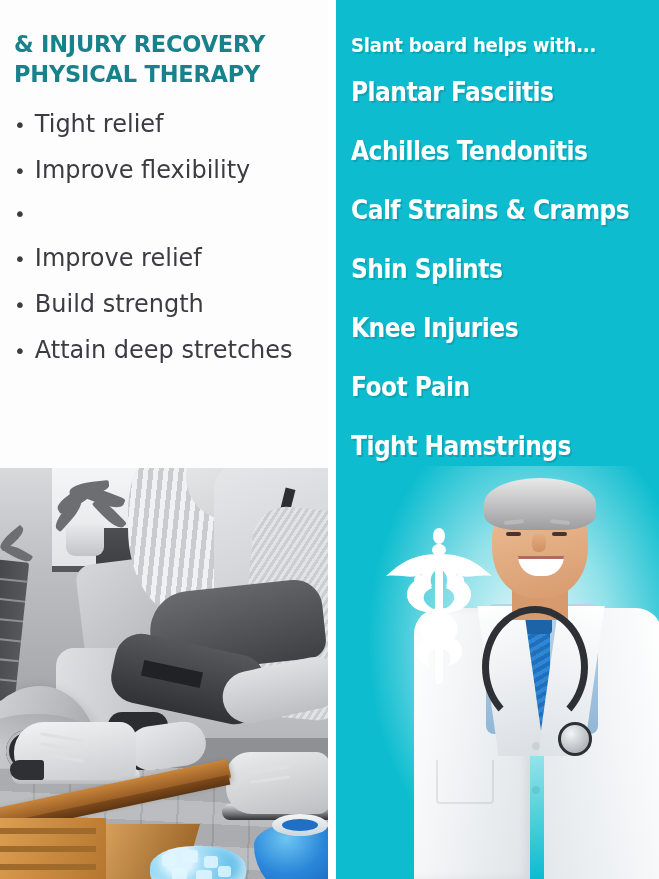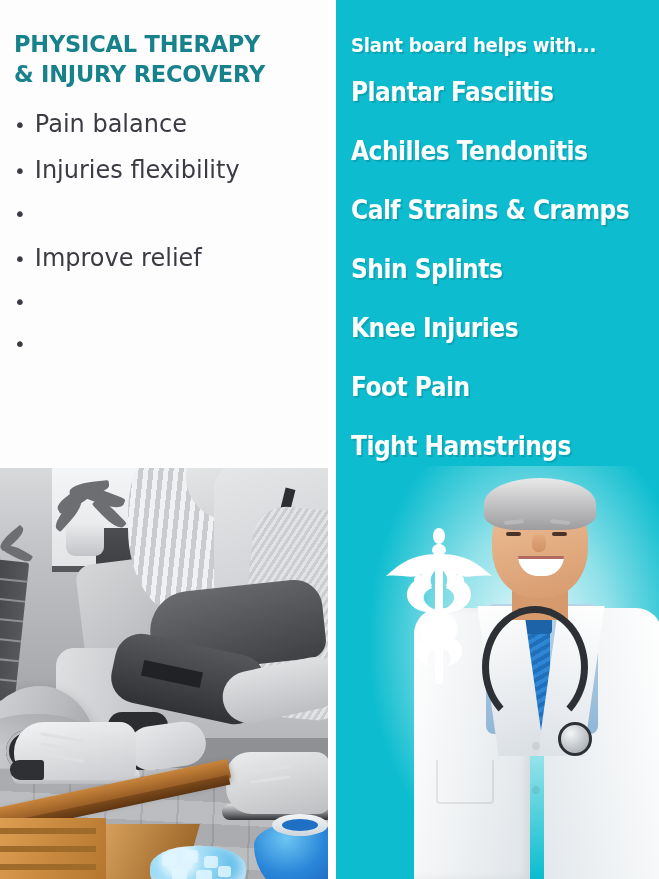--- a/index.html
+++ b/index.html
@@ -210,45 +210,47 @@
 </style>
 </head>
 <body>
 
 <div class="page">
 
   <div class="left-col">
 
     <div class="left-text">
       <div class="headline">
+        <div>&amp; INJURY RECOVERY</div>
         <div>PHYSICAL THERAPY</div>
-        <div>&amp; INJURY RECOVERY</div>
       </div>
 
       <ul class="benefits">
         <li>
             <span class="dot">•</span>
-            <span>Pain balance</span>
-          </li>
-        <li>
-            <span class="dot">•</span>
-            <span>Injuries flexibility</span>
+            <span>Tight relief</span>
+          </li>
+        <li>
+            <span class="dot">•</span>
+            <span>Improve flexibility</span>
           </li>
         <li>
             <span class="dot">•</span>
           </li>
         <li>
             <span class="dot">•</span>
             <span>Improve relief</span>
           </li>
         <li>
             <span class="dot">•</span>
-          </li>
-        <li>
-            <span class="dot">•</span>
+            <span>Build strength</span>
+          </li>
+        <li>
+            <span class="dot">•</span>
+            <span>Attain deep stretches</span>
           </li>
       </ul>
     </div>
 
     <div class="photo">
       <div class="ph wall"></div>
       <div class="ph window"></div>
       <div class="ph win-frame"></div>
       <div class="ph curtain"></div>
       <div class="ph dark-panel"></div>

